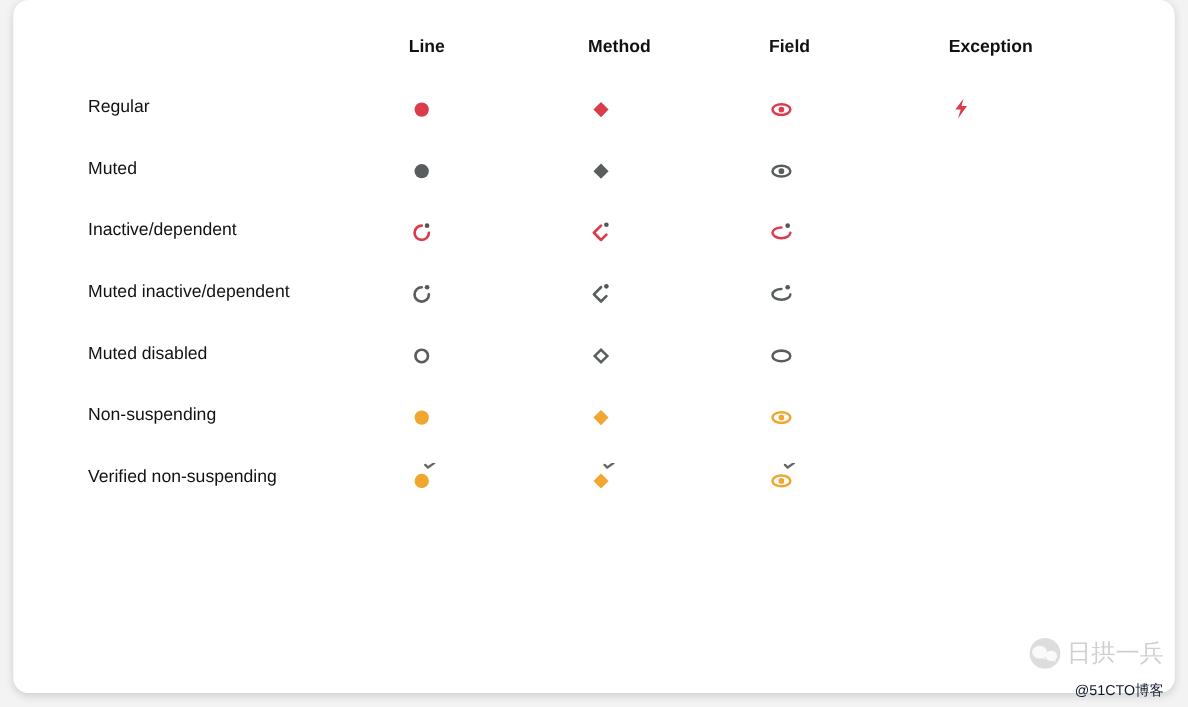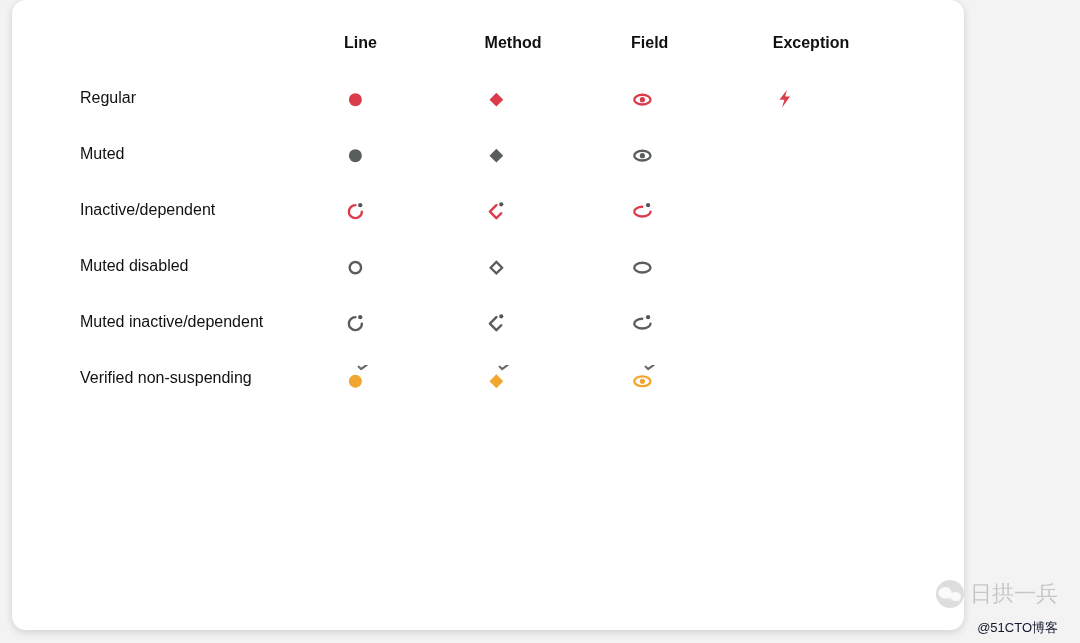--- a/index.html
+++ b/index.html
@@ -9,21 +9,21 @@
     background: #f3f3f3;
     width: 1080px;
     height: 643px;
     overflow: hidden;
     position: relative;
   }
   .card {
     position: absolute;
     left: 12px;
     top: 0;
-    width: 952px;
+    width: 1056px;
     height: 630px;
     background: #fff;
     border-radius: 14px;
     box-shadow: 0 2px 8px rgba(0,0,0,.15);
     padding: 24px 48px 24px 60px;
   }
   table {
     width: 100%;
     border-collapse: collapse;
     font-size: 16px;
@@ -126,45 +126,59 @@
                 <path d="M14 10 l-8 8 l8 8 l6 -6" fill="none" stroke="#db3b4b" stroke-width="3" stroke-linecap="round" stroke-linejoin="round"></path>
                 <circle cx="20" cy="9" r="2.6" fill="#555"></circle>
               </svg></span></td>
           <td><span class="ic"><svg viewBox="0 0 32 32">
                 <path d="M4 18 a10 6 0 0 0 20 0 M4 18 a10 6 0 0 1 10 -6" fill="none" stroke="#db3b4b" stroke-width="2.8" stroke-linecap="round"></path>
                 <circle cx="21" cy="10" r="2.6" fill="#555"></circle>
               </svg></span></td>
           <td></td>
         </tr>
         <tr>
-          <td>Muted disabled</td>
-          <td><span class="ic"><svg viewBox="0 0 32 32">
-                <circle cx="14" cy="18" r="7" fill="none" stroke="#5a5d5e" stroke-width="3"></circle>
-              </svg></span></td>
-          <td><span class="ic"><svg viewBox="0 0 32 32">
-                <rect x="9" y="13" width="10" height="10" transform="rotate(45 14 18)" fill="none" stroke="#5a5d5e" stroke-width="2.8"></rect>
-              </svg></span></td>
-          <td><span class="ic"><svg viewBox="0 0 32 32">
-                <ellipse cx="14" cy="18" rx="10" ry="6" fill="none" stroke="#5a5d5e" stroke-width="2.8"></ellipse>
-              </svg></span></td>
-          <td></td>
-        </tr>
-        <tr>
           <td>Muted inactive/dependent</td>
           <td><span class="ic"><svg viewBox="0 0 32 32">
                 <path d="M14 10 a8 8 0 1 0 8 8" fill="none" stroke="#5a5d5e" stroke-width="3" stroke-linecap="round"></path>
                 <circle cx="20" cy="10" r="2.6" fill="#555"></circle>
               </svg></span></td>
           <td><span class="ic"><svg viewBox="0 0 32 32">
                 <path d="M14 10 l-8 8 l8 8 l6 -6" fill="none" stroke="#5a5d5e" stroke-width="3" stroke-linecap="round" stroke-linejoin="round"></path>
                 <circle cx="20" cy="9" r="2.6" fill="#555"></circle>
               </svg></span></td>
           <td><span class="ic"><svg viewBox="0 0 32 32">
                 <path d="M4 18 a10 6 0 0 0 20 0 M4 18 a10 6 0 0 1 10 -6" fill="none" stroke="#5a5d5e" stroke-width="2.8" stroke-linecap="round"></path>
                 <circle cx="21" cy="10" r="2.6" fill="#555"></circle>
+              </svg></span></td>
+          <td></td>
+        </tr>
+        <tr>
+          <td>Muted disabled</td>
+          <td><span class="ic"><svg viewBox="0 0 32 32">
+                <circle cx="14" cy="18" r="7" fill="none" stroke="#5a5d5e" stroke-width="3"></circle>
+              </svg></span></td>
+          <td><span class="ic"><svg viewBox="0 0 32 32">
+                <rect x="9" y="13" width="10" height="10" transform="rotate(45 14 18)" fill="none" stroke="#5a5d5e" stroke-width="2.8"></rect>
+              </svg></span></td>
+          <td><span class="ic"><svg viewBox="0 0 32 32">
+                <ellipse cx="14" cy="18" rx="10" ry="6" fill="none" stroke="#5a5d5e" stroke-width="2.8"></ellipse>
+              </svg></span></td>
+          <td></td>
+        </tr>
+        <tr>
+          <td>Non-suspending</td>
+          <td><span class="ic"><svg viewBox="0 0 32 32">
+                <circle cx="14" cy="18" r="8" fill="#f0a62f"></circle>
+              </svg></span></td>
+          <td><span class="ic"><svg viewBox="0 0 32 32">
+                <rect x="8" y="12" width="12" height="12" transform="rotate(45 14 18)" fill="#f0a62f"></rect>
+              </svg></span></td>
+          <td><span class="ic"><svg viewBox="0 0 32 32">
+                <ellipse cx="14" cy="18" rx="10" ry="6" fill="none" stroke="#f0a62f" stroke-width="2.8"></ellipse>
+                <circle cx="14" cy="18" r="3.2" fill="#f0a62f"></circle>
               </svg></span></td>
           <td></td>
         </tr>
         <tr>
           <td>Verified non-suspending</td>
           <td><span class="ic"><svg viewBox="0 0 32 32">
                 <circle cx="14" cy="20" r="8" fill="#f0a62f"></circle>
                 <path d="M18 2 l3 3 l7 -5" stroke="#666" stroke-width="2.6" fill="none" stroke-linecap="round" stroke-linejoin="round"></path>
               </svg></span></td>
           <td><span class="ic"><svg viewBox="0 0 32 32">

